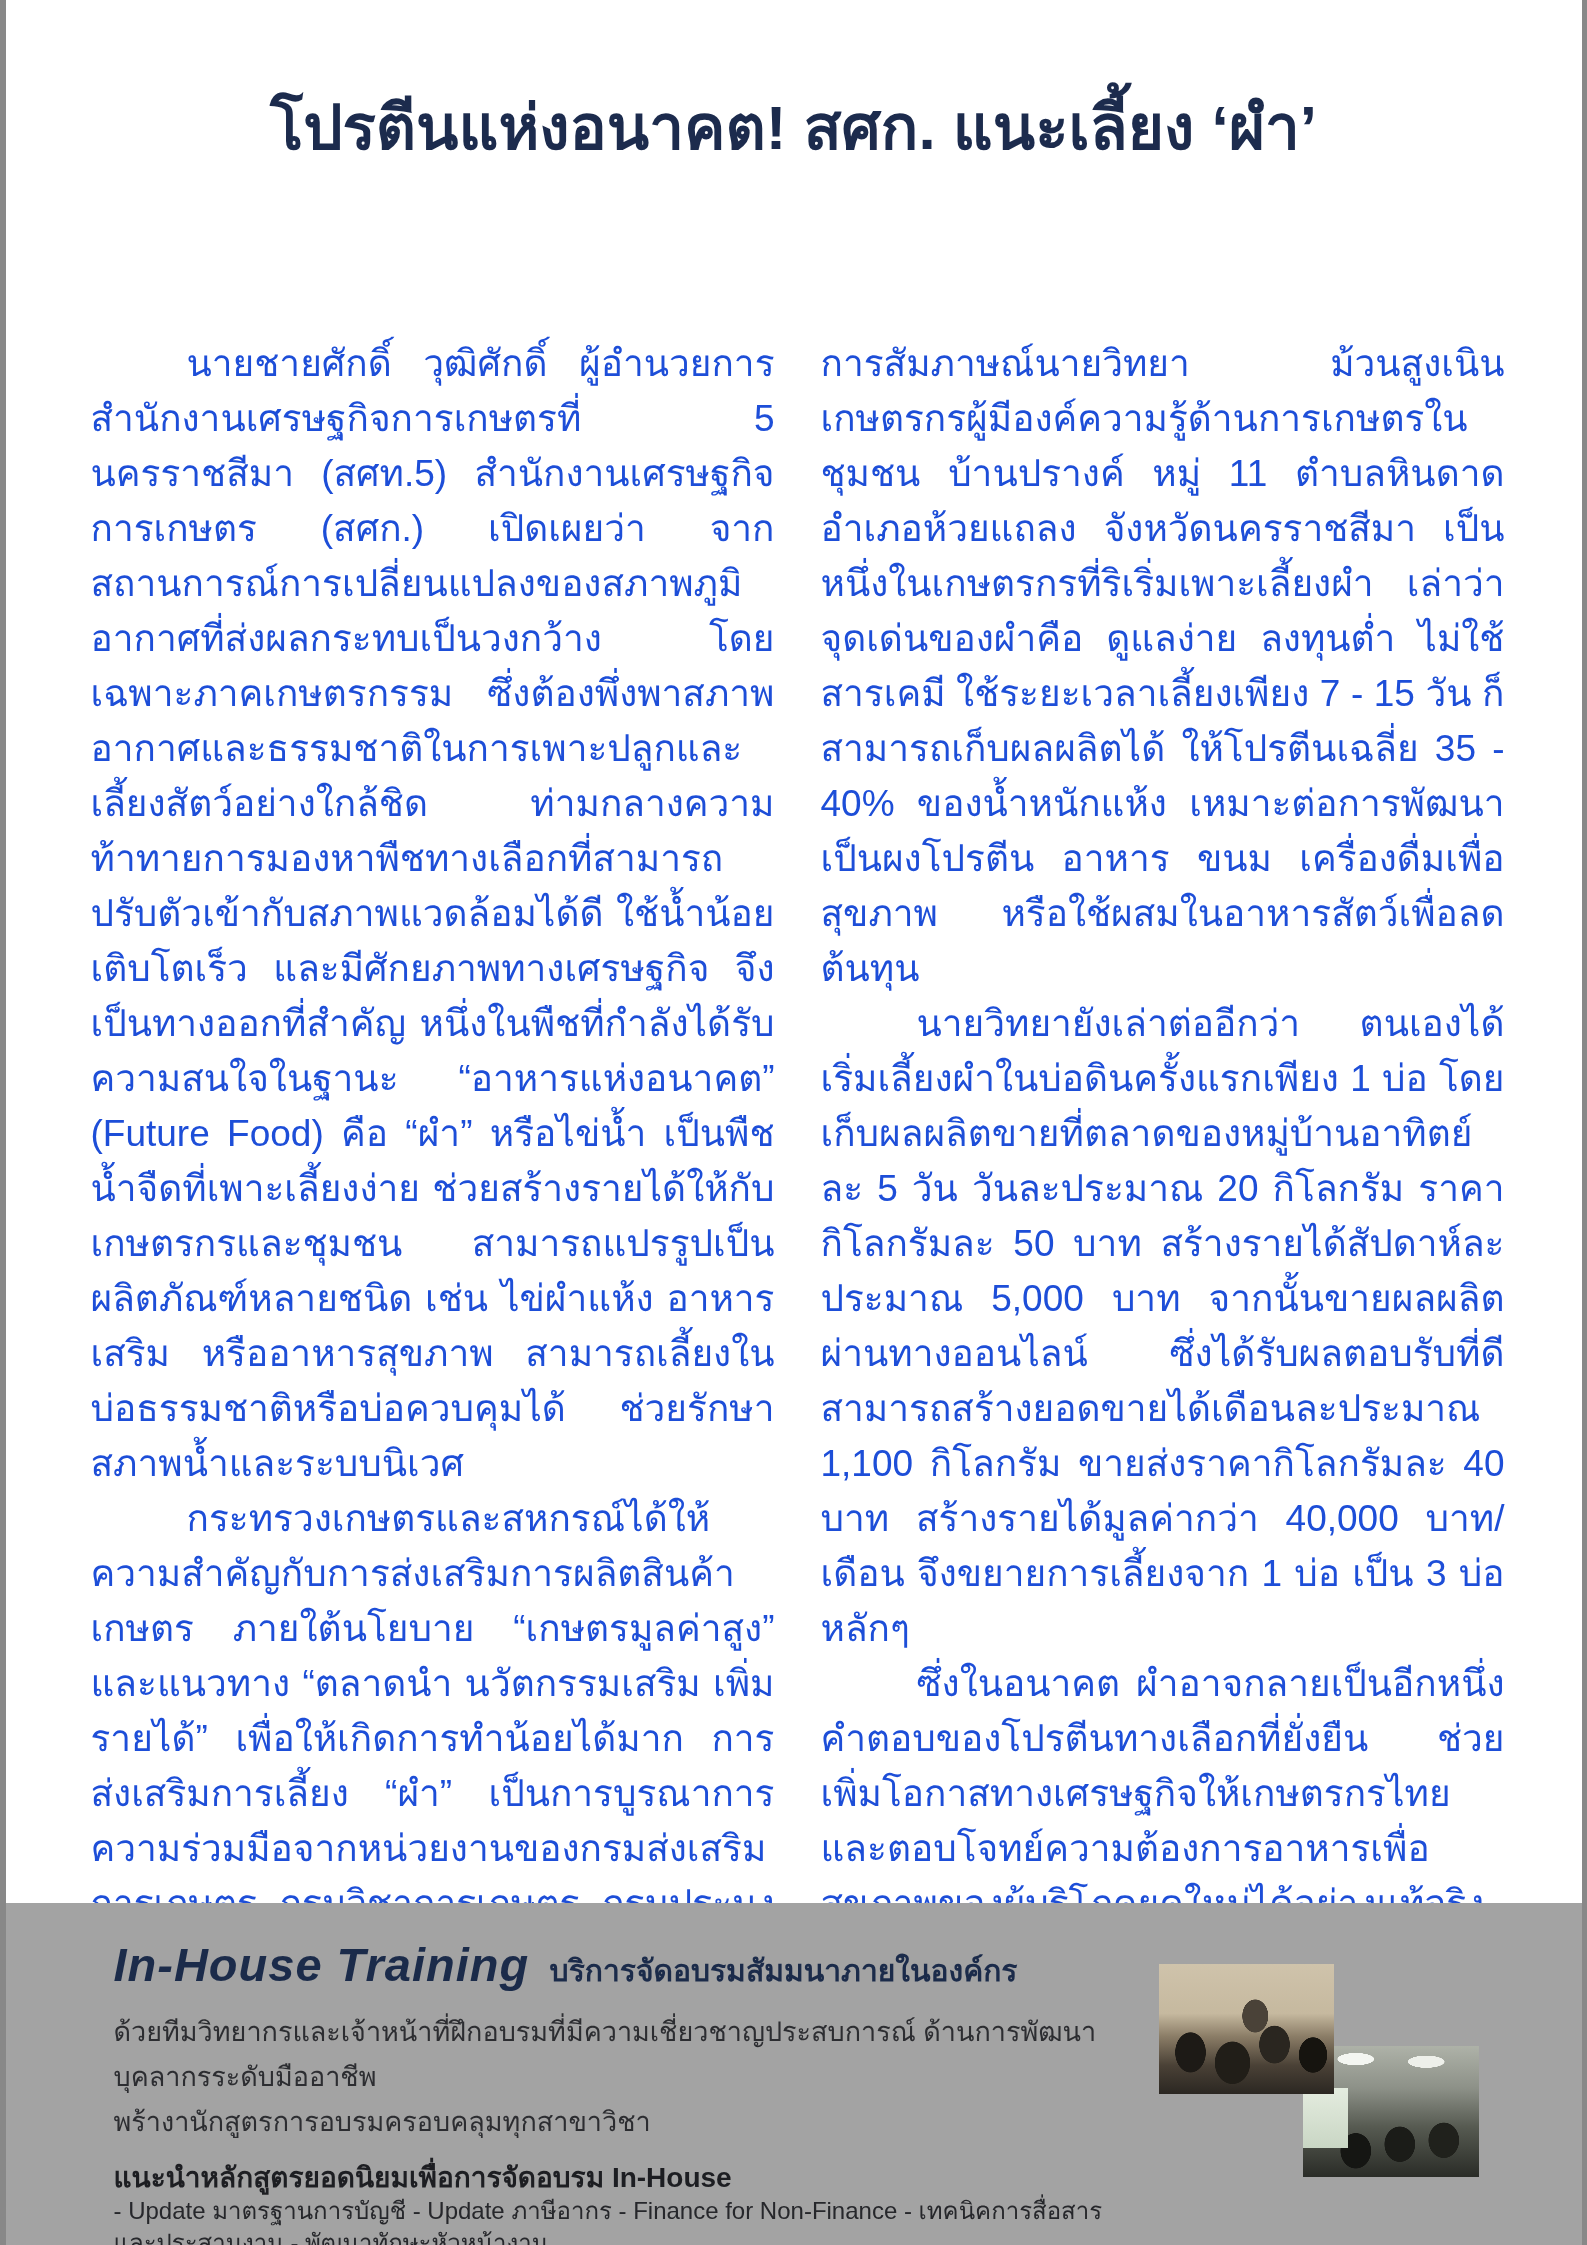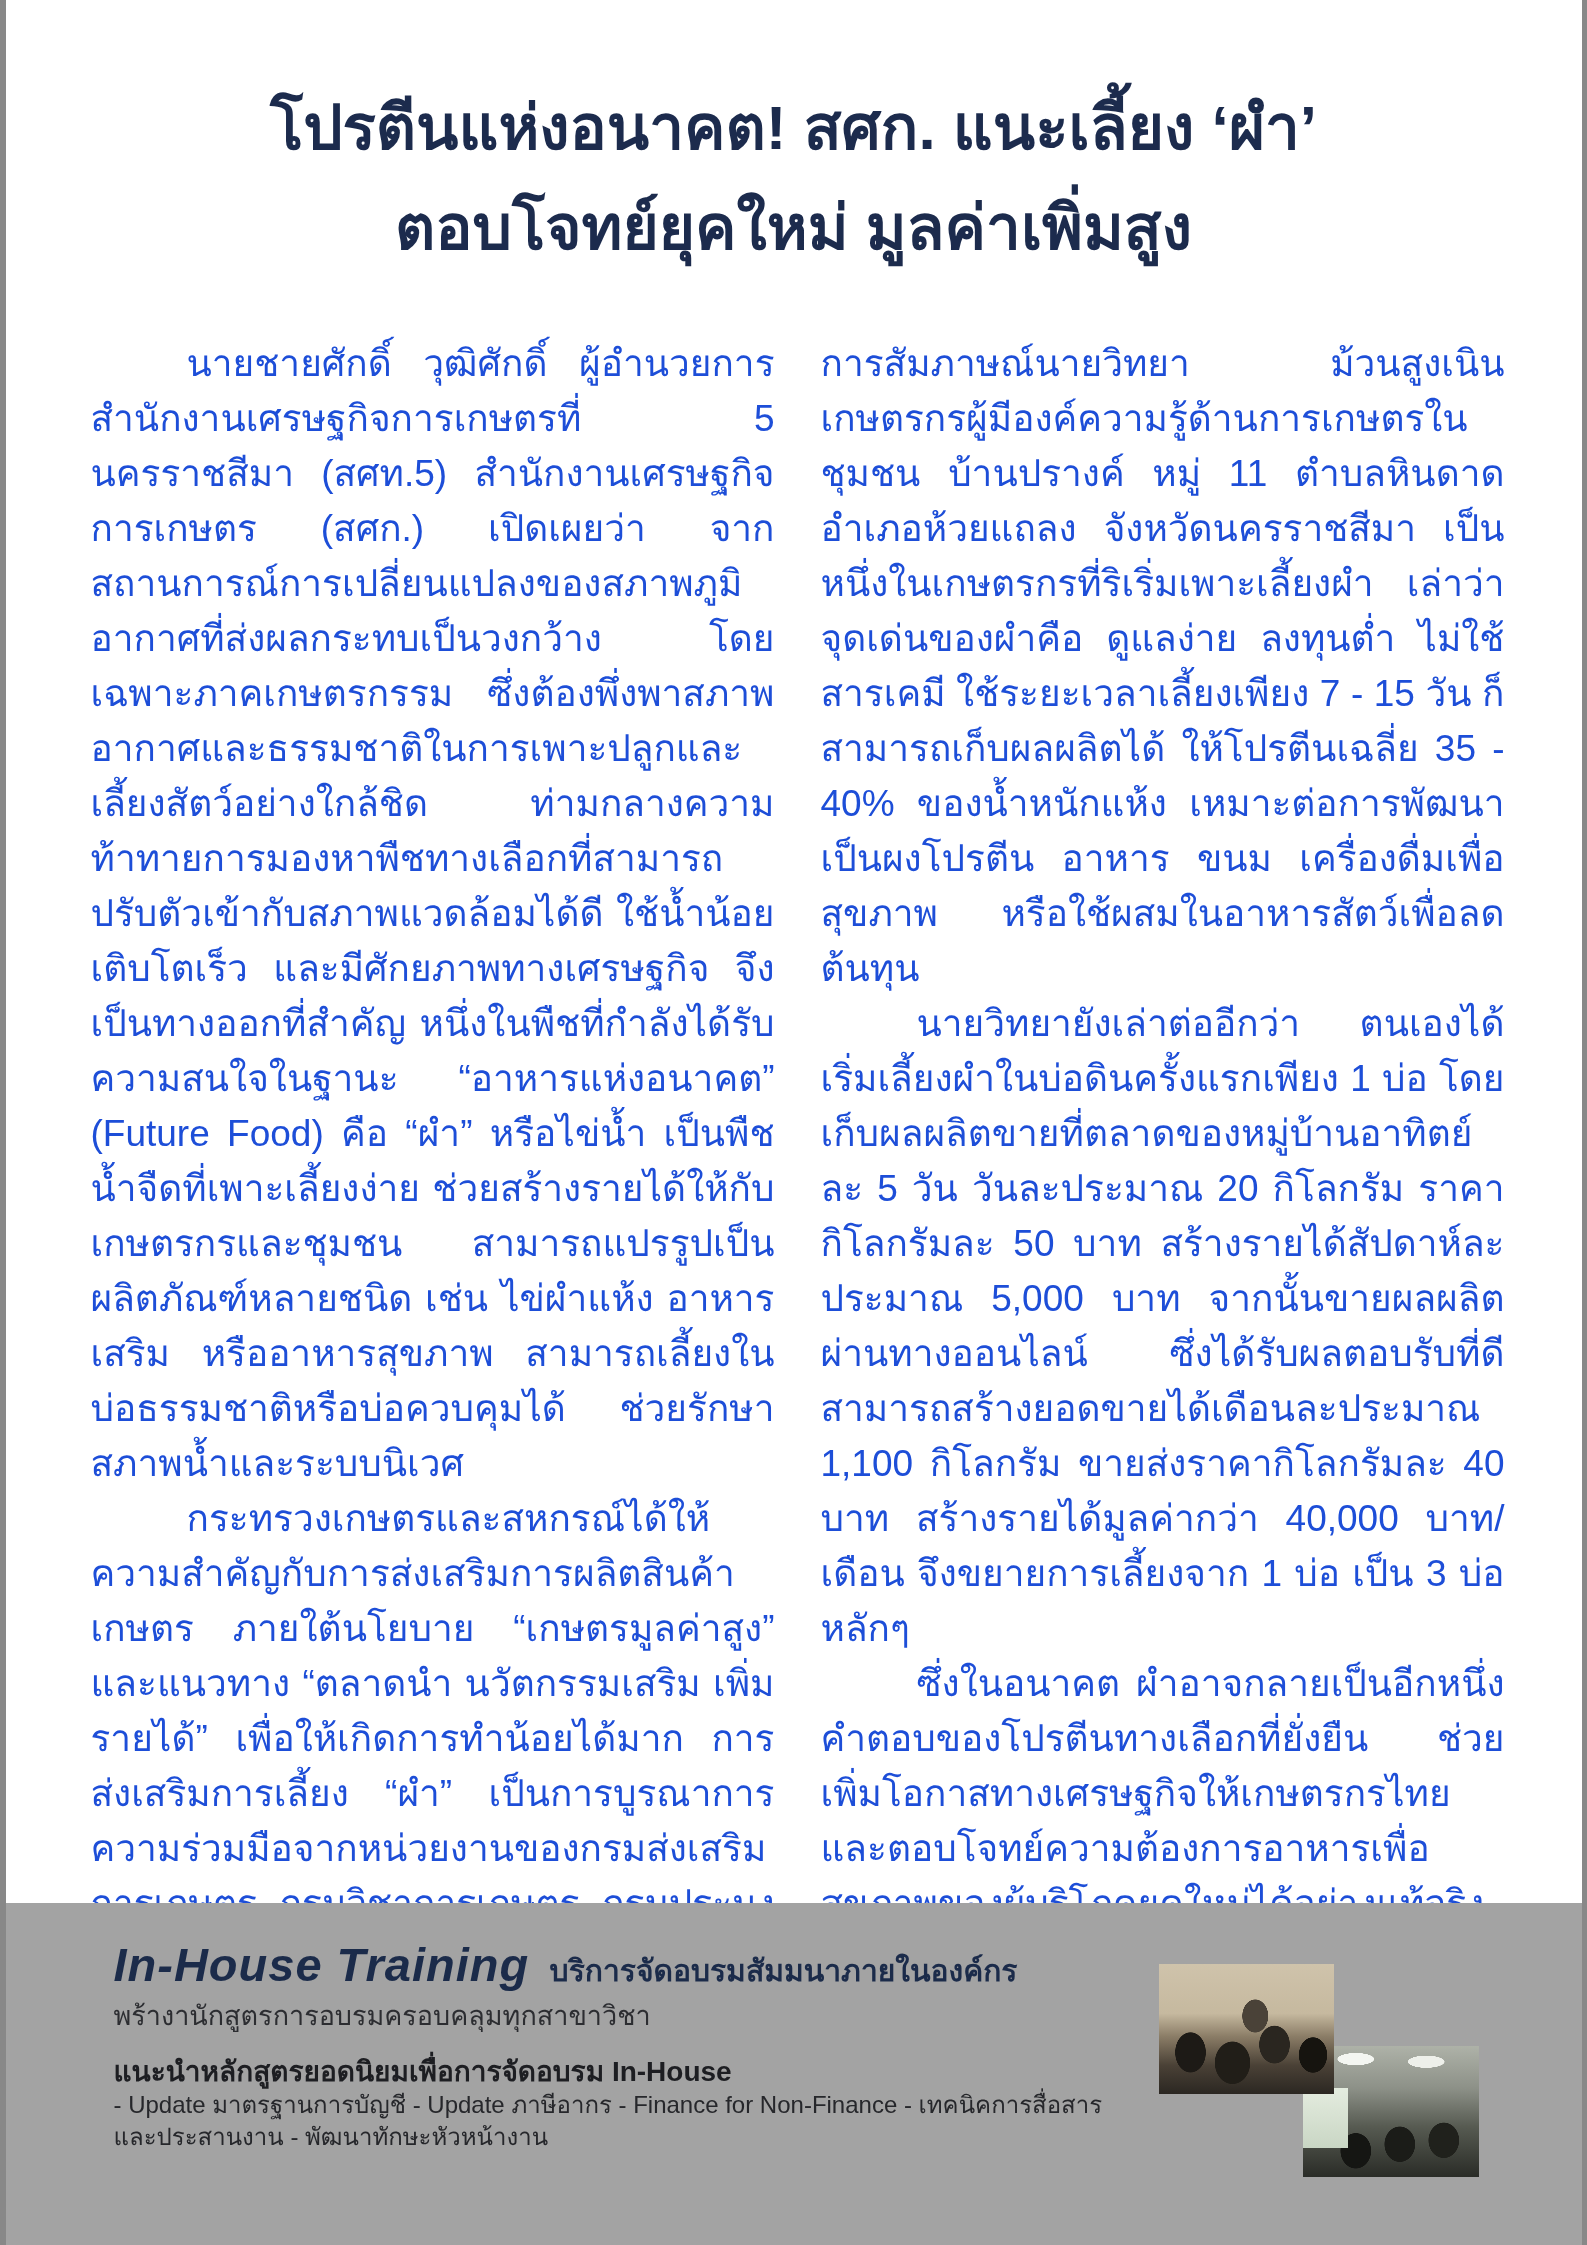--- a/index.html
+++ b/index.html
@@ -105,21 +105,20 @@
     background:linear-gradient(#e4ecdf,#c9d6c4);
   }
 </style>
 </head>
 <body>
 
 <div class="page">
 
   <div class="headline">
     <div>โปรตีนแห่งอนาคต! สศก. แนะเลี้ยง ‘ผำ’</div>
-    <div>ตอบโจทย์ยุคใหม่ มูลค่าเพิ่มสูง</div>
   </div>
 
   <div class="columns">
     <div class="col">
       <p class="indent">นายชายศักดิ์ วุฒิศักดิ์ ผู้อำนวยการสำนักงานเศรษฐกิจการเกษตรที่ 5 นครราชสีมา (สศท.5) สำนักงานเศรษฐกิจการเกษตร (สศก.) เปิดเผยว่า จากสถานการณ์การเปลี่ยนแปลงของสภาพภูมิอากาศที่ส่งผลกระทบเป็นวงกว้าง โดยเฉพาะภาคเกษตรกรรม ซึ่งต้องพึ่งพาสภาพอากาศและธรรมชาติในการเพาะปลูกและเลี้ยงสัตว์อย่างใกล้ชิด ท่ามกลางความท้าทายการมองหาพืชทางเลือกที่สามารถปรับตัวเข้ากับสภาพแวดล้อมได้ดี ใช้น้ำน้อย เติบโตเร็ว และมีศักยภาพทางเศรษฐกิจ จึงเป็นทางออกที่สำคัญ หนึ่งในพืชที่กำลังได้รับความสนใจในฐานะ “อาหารแห่งอนาคต” (Future Food) คือ “ผำ” หรือไข่น้ำ เป็นพืชน้ำจืดที่เพาะเลี้ยงง่าย ช่วยสร้างรายได้ให้กับเกษตรกรและชุมชน สามารถแปรรูปเป็นผลิตภัณฑ์หลายชนิด เช่น ไข่ผำแห้ง อาหารเสริม หรืออาหารสุขภาพ สามารถเลี้ยงในบ่อธรรมชาติหรือบ่อควบคุมได้ ช่วยรักษาสภาพน้ำและระบบนิเวศ</p>
       <p class="indent">กระทรวงเกษตรและสหกรณ์ได้ให้ความสำคัญกับการส่งเสริมการผลิตสินค้าเกษตร ภายใต้นโยบาย “เกษตรมูลค่าสูง” และแนวทาง “ตลาดนำ นวัตกรรมเสริม เพิ่มรายได้” เพื่อให้เกิดการทำน้อยได้มาก การส่งเสริมการเลี้ยง “ผำ” เป็นการบูรณาการความร่วมมือจากหน่วยงานของกรมส่งเสริมการเกษตร กรมวิชาการเกษตร กรมประมง สำนักงานเศรษฐกิจการเกษตร รวมทั้งหน่วยงานที่เกี่ยวข้องในพื้นที่ ซึ่งเน้นการผลิตตามความต้องการตลาด ปรับปรุงเทคโนโลยีและนวัตกรรมการเพาะเลี้ยง พร้อมสร้างมูลค่าเพิ่มให้เกษตรกรและชุมชนอย่างยั่งยืน</p>
       <p class="indent">สำนักงานเศรษฐกิจการเกษตรที่ 5 ได้ลงพื้นที่สำรวจข้อมูลสินค้าเกษตรในพื้นที่เพื่อจัดทำข้อมูล วิเคราะห์ตลาด และราคาสินค้าเกษตรมูลค่าสูง ซึ่งพบว่า “ผำ” เป็นหนึ่งในพืชที่กระทรวงเกษตรฯ ส่งเสริมตามนโยบายเกษตรมูลค่าสูง โดยจาก</p>
     </div>
     <div class="col">
       <p>การสัมภาษณ์นายวิทยา ม้วนสูงเนิน เกษตรกรผู้มีองค์ความรู้ด้านการเกษตรในชุมชน บ้านปรางค์ หมู่ 11 ตำบลหินดาด อำเภอห้วยแถลง จังหวัดนครราชสีมา เป็นหนึ่งในเกษตรกรที่ริเริ่มเพาะเลี้ยงผำ เล่าว่าจุดเด่นของผำคือ ดูแลง่าย ลงทุนต่ำ ไม่ใช้สารเคมี ใช้ระยะเวลาเลี้ยงเพียง 7 - 15 วัน ก็สามารถเก็บผลผลิตได้ ให้โปรตีนเฉลี่ย 35 - 40% ของน้ำหนักแห้ง เหมาะต่อการพัฒนาเป็นผงโปรตีน อาหาร ขนม เครื่องดื่มเพื่อสุขภาพ หรือใช้ผสมในอาหารสัตว์เพื่อลดต้นทุน</p>
@@ -127,20 +126,21 @@
       <p class="indent"><span>ซึ่งในอนาคต ผำอาจกลายเป็นอีกหนึ่งคำตอบของโปรตีนทางเลือกที่ยั่งยืน ช่วยเพิ่มโอกาสทางเศรษฐกิจให้เกษตรกรไทยและตอบโจทย์ความต้องการอาหารเพื่อสุขภาพของผู้บริโภคยุคใหม่ได้อย่างแท้จริง ทั้งนี้ ผลการสำรวจข้อมูล จะนำไปเสนอในเวทีการประชุมการขับเคลื่อนการพัฒนาการเกษตรในระดับพื้นที่เพื่อร่วมกันกำหนดแผนงาน/โครงการ หรือแนวทางพัฒนารายได้ให้กับเกษตรกร ให้มีความมั่นคงด้านอาชีพและรายได้ต่อไป หากท่านที่สนใจข้อมูลเพิ่มเติม สามารถติดต่อโดยตรงได้ที่นายวิทยา ม้วนสูงเนิน โทร 08 0296 1892 ผู้อำนวยการ สำนักงานเศรษฐกิจการเกษตรที่ 5 นครราชสีมา</span></p>
     </div>
   </div>
 
   <div class="footer">
     <div class="footer-inner">
       <div class="fh">
         <span class="en">In-House Training</span>
         <span class="th">บริการจัดอบรมสัมมนาภายในองค์กร</span>
       </div>
+      <div class="f-desc">ด้วยทีมวิทยากรและเจ้าหน้าที่ฝึกอบรมที่มีความเชี่ยวชาญประสบการณ์ ด้านการพัฒนาบุคลากรระดับมืออาชีพ</div>
       <div class="f-desc" style="margin-top:0;">พร้างานักสูตรการอบรมครอบคลุมทุกสาขาวิชา</div>
       <div class="f-bold">แนะนำหลักสูตรยอดนิยมเพื่อการจัดอบรม In-House</div>
       <div class="f-line">- Update มาตรฐานการบัญชี - Update ภาษีอากร - Finance for Non-Finance - เทคนิคการสื่อสารและประสานงาน - พัฒนาทักษะหัวหน้างาน</div>
 
     </div>
     <div class="photo photo1"></div>
     <div class="photo photo2">
         <div class="screen"></div>
       </div>
   </div>

